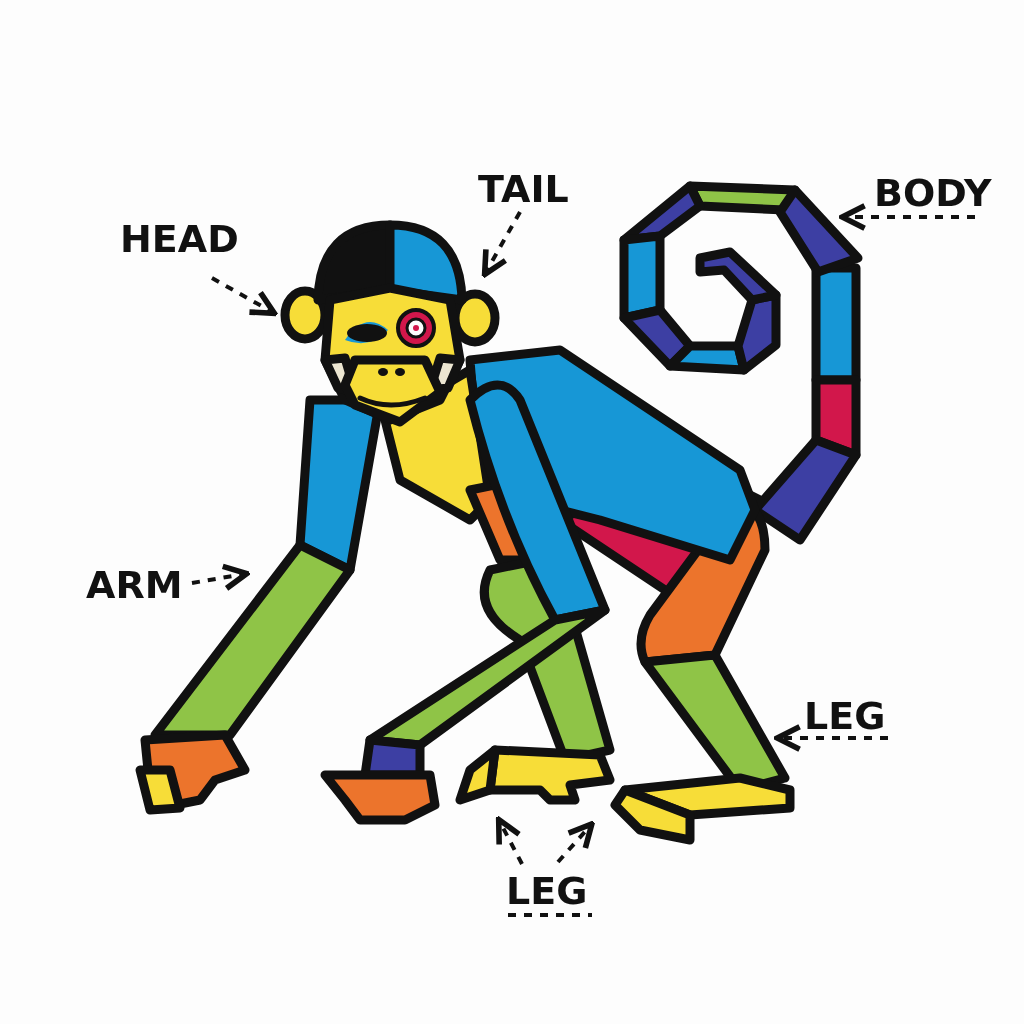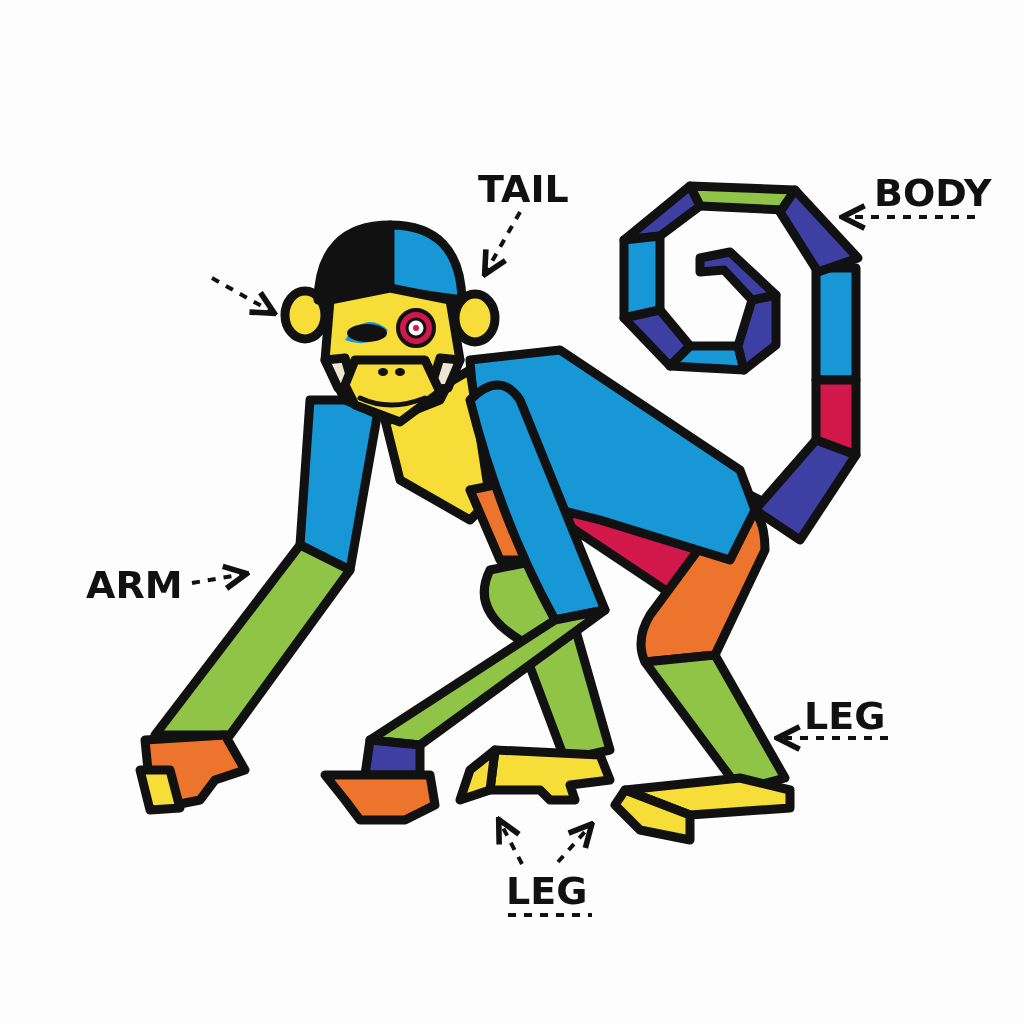--- a/index.html
+++ b/index.html
@@ -102,18 +102,19 @@
       <line x1="975" y1="217" x2="845" y2="217" marker-end="url(#arrow)"></line>
       <line x1="192" y1="583" x2="244" y2="574" marker-end="url(#arrow)"></line>
       <line x1="888" y1="738" x2="780" y2="738" marker-end="url(#arrow)"></line>
       <line x1="522" y1="864" x2="500" y2="822" marker-end="url(#arrow)"></line>
       <line x1="558" y1="862" x2="590" y2="826" marker-end="url(#arrow)"></line>
       <line x1="888" y1="738" x2="810" y2="738"></line>
       <line x1="508" y1="915" x2="592" y2="915"></line>
     </g>
   </svg>
 
+  <div class="label label-head">HEAD</div>
   <div class="label label-body">TAIL</div>
   <div class="label label-tail">BODY</div>
   <div class="label label-arm">ARM</div>
   <div class="label label-leg-right">LEG</div>
   <div class="label label-leg-bottom">LEG</div>
 </div>
 
 </body></html>

